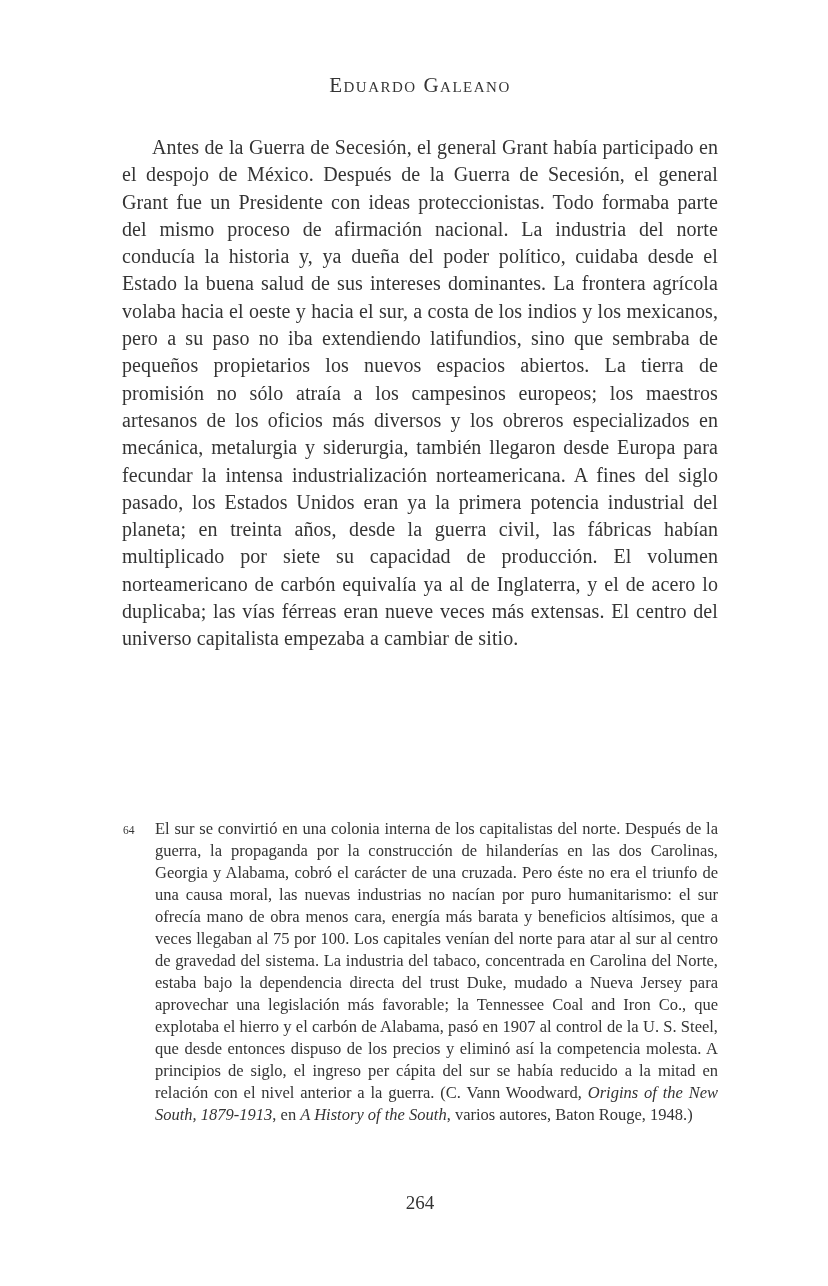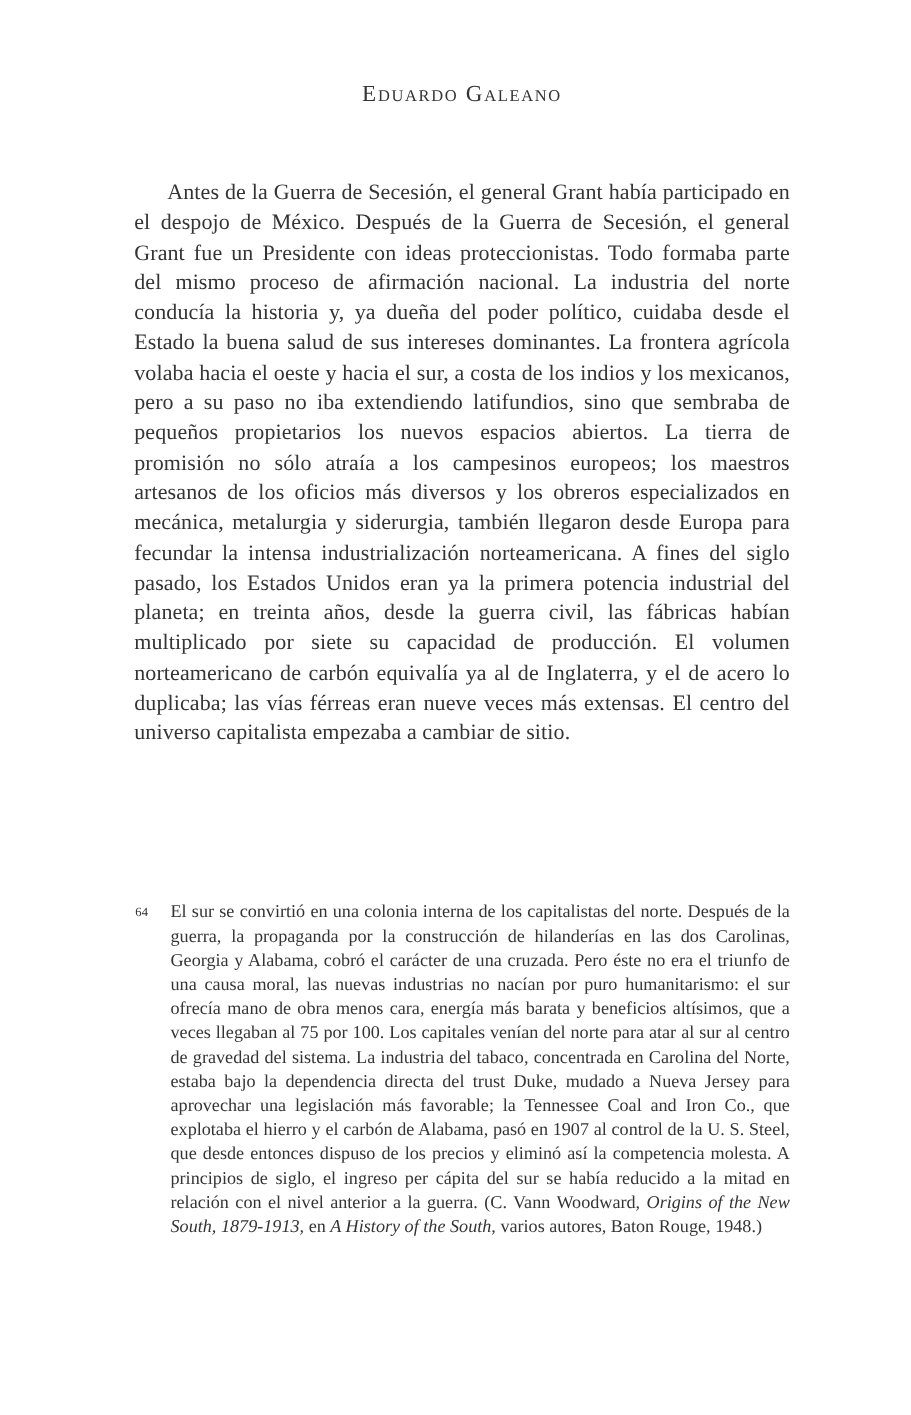--- a/index.html
+++ b/index.html
@@ -34,21 +34,21 @@
     left: 122px;
     width: 596px;
   }
 
   .para {
     font-size: 20px;
     line-height: 27.3px;
     text-align: justify;
     letter-spacing: 0.1px;
   }
-  .para.indent { text-indent: 30px; margin-top: 28px; }
+  .para.indent { text-indent: 30px; }
 
   .fn-ref {
     font-size: 12px;
     line-height: 0;
     vertical-align: super;
     letter-spacing: 0;
   }
 
   .footnote {
     position: absolute;
@@ -86,14 +86,15 @@
   <header class="running-head"><span>Eduardo Galeano</span></header>
 
   <main class="text-block">
 
     <p class="para indent"><span>Antes de la Guerra de Secesión, el general Grant había participado en el despojo de México. Después de la Guerra de Secesión, el general Grant fue un Presidente con ideas proteccionistas. Todo formaba parte del mismo proceso de afirmación nacional. La industria del norte conducía la historia y, ya dueña del poder político, cuidaba desde el Estado la buena salud de sus intereses dominantes. La frontera agrícola volaba hacia el oeste y hacia el sur, a costa de los indios y los mexicanos, pero a su paso no iba extendiendo latifundios, sino que sembraba de pequeños propietarios los nuevos espacios abiertos. La tierra de promisión no sólo atraía a los campesinos europeos; los maestros artesanos de los oficios más diversos y los obreros especializados en mecánica, metalurgia y siderurgia, también llegaron desde Europa para fecundar la intensa industrialización norteamericana. A fines del siglo pasado, los Estados Unidos eran ya la primera potencia industrial del planeta; en treinta años, desde la guerra civil, las fábricas habían multiplicado por siete su capacidad de producción. El volumen norteamericano de carbón equivalía ya al de Inglaterra, y el de acero lo duplicaba; las vías férreas eran nueve veces más extensas. El centro del universo capitalista empezaba a cambiar de sitio.</span></p>
 
   </main>
 
   <aside class="footnote"><sup class="fn-marker">64</sup><span>El sur se convirtió en una colonia interna de los capitalistas del norte. Después de la guerra, la propaganda por la construcción de hilanderías en las dos Carolinas, Georgia y Alabama, cobró el carácter de una cruzada. Pero éste no era el triunfo de una causa moral, las nuevas industrias no nacían por puro humanitarismo: el sur ofrecía mano de obra menos cara, energía más barata y beneficios altísimos, que a veces llegaban al 75 por 100. Los capitales venían del norte para atar al sur al centro de gravedad del sistema. La industria del tabaco, concentrada en Carolina del Norte, estaba bajo la dependencia directa del trust Duke, mudado a Nueva Jersey para aprovechar una legislación más favorable; la Tennessee Coal and Iron Co., que explotaba el hierro y el carbón de Alabama, pasó en 1907 al control de la U. S. Steel, que desde entonces dispuso de los precios y eliminó así la competencia molesta. A principios de siglo, el ingreso per cápita del sur se había reducido a la mitad en relación con el nivel anterior a la guerra. (C. Vann Woodward, </span><em>Origins of the New South, 1879-1913</em><span>, en </span><em>A History of the South</em><span>, varios autores, Baton Rouge, 1948.)</span></aside>
 
+  <footer class="page-number"><span>264</span></footer>
 
 </div>
 
 </body></html>

